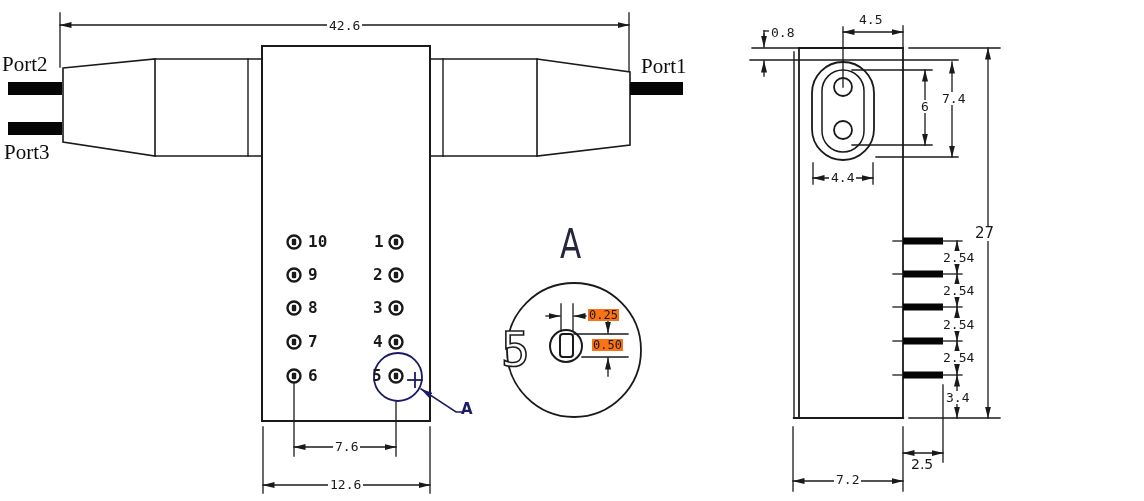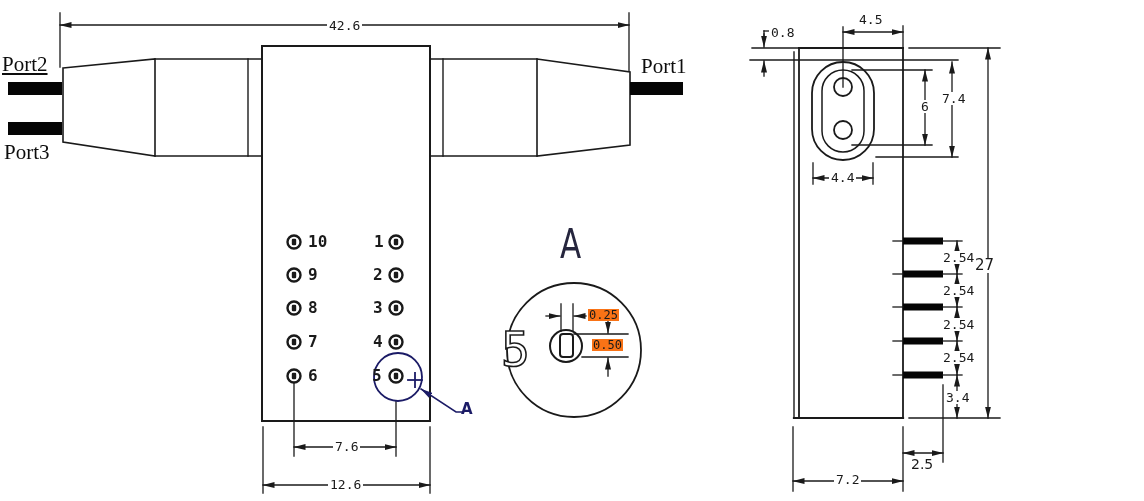--- a/index.html
+++ b/index.html
@@ -17,21 +17,21 @@
     font-family:"DejaVu Sans Mono", monospace;font-size:12px;
     background:#f97316;padding:0 1px;
   }
   .pin-num{font-family:"DejaVu Sans Mono", monospace;font-size:16px;font-weight:600;}
   .port{font-family:"Liberation Serif", serif;font-size:21px;color:#0d0d0d;}
   .callout-a{font-family:"DejaVu Sans", sans-serif;font-size:15px;font-weight:bold;color:#1b1b66;}
   .section-a{
     font-family:"DejaVu Sans", sans-serif;font-size:31px;font-weight:400;color:#26263e;
     transform:scaleY(1.3);transform-origin:top left;
   }
-  .big27{font-family:"DejaVu Sans", sans-serif;font-size:15px;background:#fff;padding:0 1px;margin-top:32px;}
+  .big27{font-family:"DejaVu Sans", sans-serif;font-size:15px;background:#fff;padding:0 1px;}
   .bold25{font-family:"DejaVu Sans", sans-serif;font-size:14px;font-weight:normal;background:#fff;padding:0 1px;}
 </style>
 </head>
 <body>
 
 <div id="stage">
 
   <svg id="linework" width="1144" height="501" viewBox="0 0 1144 501" fill="none" stroke="#1a1a1a" stroke-width="1.3" stroke-linecap="square">
     <defs>
       <marker id="arr" viewBox="0 0 12 8" markerWidth="12" markerHeight="8" refX="11.5" refY="4" orient="auto-start-reverse" markerUnits="userSpaceOnUse">
@@ -214,21 +214,21 @@
       </g>
 
       <g>
         <line x1="793" y1="427" x2="793" y2="491"></line>
         <line x1="903" y1="427" x2="903" y2="491"></line>
         <line x1="793" y1="481" x2="903" y2="481" marker-start="url(#arr)" marker-end="url(#arr)"></line>
       </g>
     </g>
   </svg>
 
-  <span class="lbl port" style="left:2px;top:54px;text-decoration:underline;">Port2</span>
+  <span class="lbl port" style="left:2px;top:54px;">Port2</span>
   <span class="lbl port" style="left:4px;top:142px;">Port3</span>
   <span class="lbl port" style="left:641px;top:56px;">Port1</span>
 
   <span class="lbl dim" style="left:327px;top:19px;">42.6</span>
   <span class="lbl dim" style="left:333px;top:440px;">7.6</span>
   <span class="lbl dim" style="left:328px;top:478px;">12.6</span>
 
   <span class="lbl pin-num" style="left:308px;top:234px;">10</span>
   <span class="lbl pin-num" style="left:308px;top:267px;">9</span>
   <span class="lbl pin-num" style="left:308px;top:300px;">8</span>

